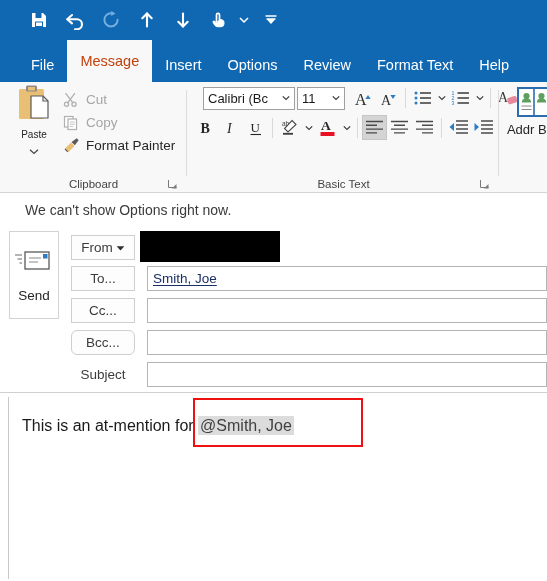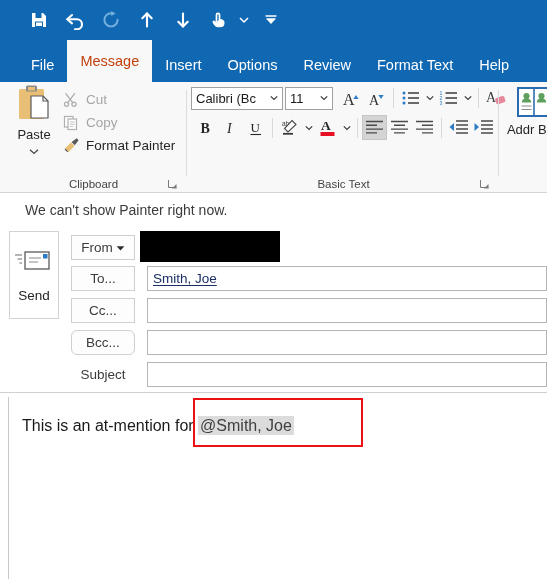--- a/index.html
+++ b/index.html
@@ -90,21 +90,21 @@
   }
 
   
   #grp-clipboard { left: 0; width: 187px; }
   .paste-btn {
     position: absolute; left: 10px; top: 2px;
     width: 48px; height: 76px;
     display: flex; flex-direction: column; align-items: center;
   }
   .paste-label {
-    font-size: 13px; color: #262626; margin-top: 1px; line-height: 15px;
+    font-size: 10px; color: #262626; margin-top: 1px; line-height: 15px;
   }
   .paste-caret { margin-top: -1px; }
   .cb-item {
     position: absolute; left: 60px;
     height: 23px;
     display: flex; align-items: center;
     font-size: 13.5px;
   }
   .cb-item .ic { width: 22px; display: flex; justify-content: center; align-items: center; }
   .cb-item .tx { margin-left: 4px; }
@@ -365,21 +365,21 @@
         <svg width="11" height="11" viewBox="0 0 11 11">
           <path d="M1.5 1 V8.5 H9.5" fill="none" stroke="#7a7a7a" stroke-width="1"></path>
           <path d="M9.5 5 V9.5 H5 Z" fill="#7a7a7a"></path>
         </svg>
       </div>
       <div class="grp-sep" style="right:0;"></div>
     </div>
 
     <div class="grp" id="grp-basictext">
 
-      <div class="bt-row1" style="left:3px;">
+      <div class="bt-row1" style="left:15px;">
         <div class="combo" id="font-combo">
           <span class="cval">Calibri (Bc</span>
           <span class="ccar">
             <svg width="8" height="6" viewBox="0 0 8 6">
                 <path d="M0.8 1.4 L4 4.4 L7.2 1.4" fill="none" stroke="#3a3a3a" stroke-width="1.2"></path>
               </svg>
           </span>
         </div>
         <div class="combo" id="size-combo">
           <span class="cval">11</span>
@@ -543,21 +543,21 @@
           <circle cx="25.5" cy="10" r="3.1" fill="#5fa05f"></circle>
           <path d="M20.8 16.5 c0-2.8 2.2-4.2 4.7-4.2 s4.7 1.4 4.7 4.2 Z" fill="#5fa05f"></path>
         </svg>
         <span class="addr-label">Addr
 Boo</span>
       </div>
     </div>
   </div>
 
   <div class="mailtips">
-    <span>We can't show Painter right now.</span>
+    <span>We can't show Options right now.</span>
   </div>
 
   <div class="hdr">
 
     <div class="send-btn">
       <svg width="40" height="26" viewBox="0 0 40 26">
         <rect x="11" y="4" width="24" height="17" fill="#ffffff" stroke="#5a5a5a" stroke-width="1.3"></rect>
         <path d="M15 10 H27 M15 14 H24" stroke="#8a8a8a" stroke-width="1.1"></path>
         <rect x="29" y="6" width="4.5" height="4.5" fill="#2b7cc4"></rect>
         <path d="M1 7 H8 M3.5 11 H8 M5.5 15 H8" stroke="#6a6a6a" stroke-width="1.2"></path>

